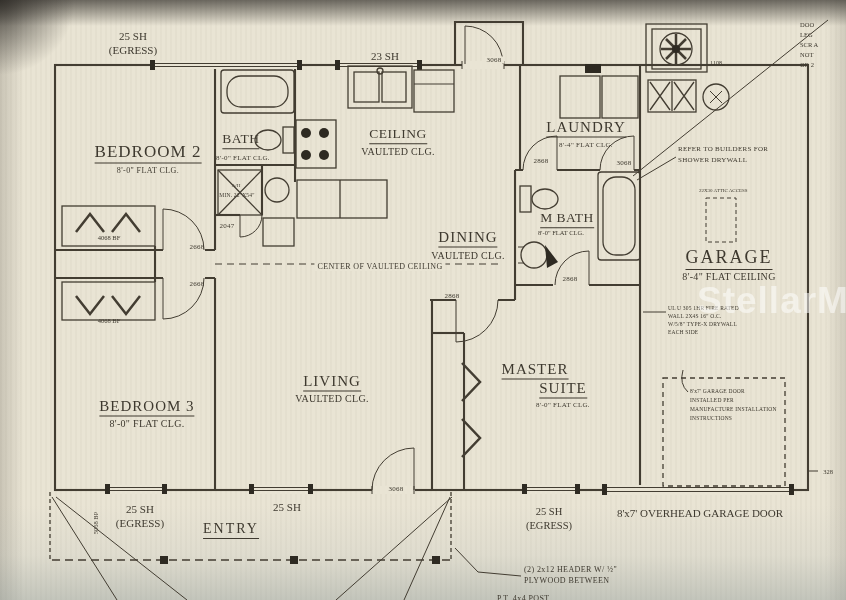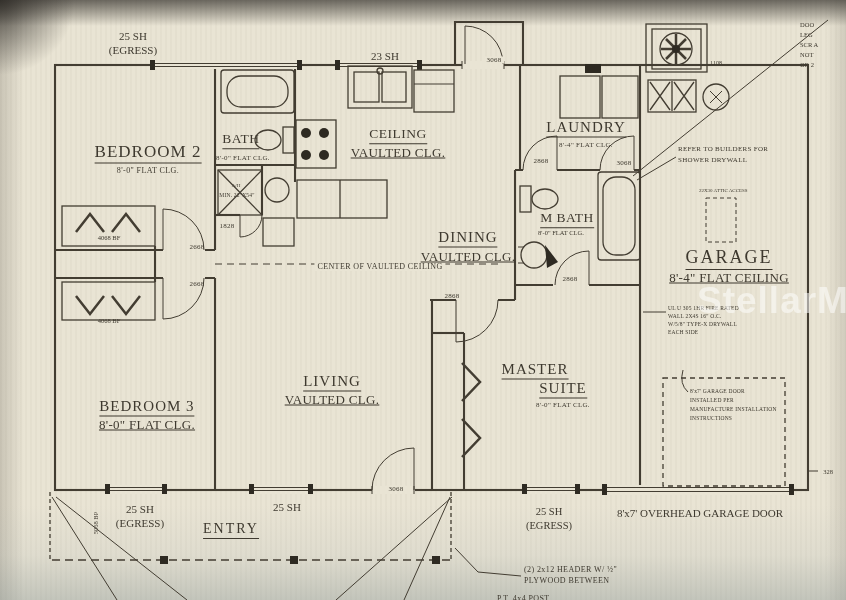--- a/index.html
+++ b/index.html
@@ -27,21 +27,21 @@
   .rot{transform:translate(-50%,-50%) rotate(-90deg);}
   .u{border-bottom:1px solid #3e392f;padding-bottom:2px;}
   .f18{font-size:18px;letter-spacing:2px;}
   .f17{font-size:17px;letter-spacing:1px;}
   .f15{font-size:15px;letter-spacing:1px;}
   .f14{font-size:14px;letter-spacing:2px;}
   .f13{font-size:13.5px;letter-spacing:.5px;}
   .f11{font-size:11px;}
   .f10{font-size:10.5px;}
   .f8{font-size:8px;letter-spacing:.4px;}
-  .f75{font-size:13px;letter-spacing:.3px;text-decoration:underline;}
+  .f75{font-size:10px;letter-spacing:.3px;}
   .f7{font-size:7px;letter-spacing:.3px;}
   .f65{font-size:6.5px;}
   .f6{font-size:6px;}
   .f55{font-size:5.5px;letter-spacing:.2px;}
   .f5{font-size:5px;}
   .bg{background:#e9e4d4;padding:0 3px;}
   .wm{position:absolute;font-family:"Liberation Sans","DejaVu Sans",sans-serif;
       font-weight:bold;color:rgba(255,255,255,.52);font-size:37px;letter-spacing:1px;}
 </style>
 </head>
@@ -284,21 +284,21 @@
   <div class="lbl c f11" style="left:140px;top:509px">25 SH</div>
   <div class="lbl c f11" style="left:140px;top:523px">(EGRESS)</div>
   <div class="lbl c f11" style="left:287px;top:507px">25 SH</div>
   <div class="lbl c f10" style="left:549px;top:512px">25 SH</div>
   <div class="lbl c f10" style="left:549px;top:526px">(EGRESS)</div>
   <div class="lbl c f11" style="left:700px;top:513px">8'x7' OVERHEAD GARAGE DOOR</div>
 
   <div class="lbl c f7 bg" style="left:494px;top:60px">3068</div>
   <div class="lbl c f7" style="left:541px;top:161px">2868</div>
   <div class="lbl c f7" style="left:624px;top:163px">3068</div>
-  <div class="lbl c f7" style="left:227px;top:226px">1828</div>
+  <div class="lbl c f7" style="left:227px;top:226px">2047</div>
   <div class="lbl c f7" style="left:197px;top:247px">2668</div>
   <div class="lbl c f7" style="left:197px;top:284px">2668</div>
   <div class="lbl c f7" style="left:452px;top:296px">2868</div>
   <div class="lbl c f7" style="left:570px;top:279px">2868</div>
   <div class="lbl c f7 bg" style="left:396px;top:489px">3068</div>
   <div class="lbl c f65" style="left:109px;top:238px">4068 BF</div>
   <div class="lbl c f65" style="left:109px;top:321px">4068 BF</div>
   <div class="lbl rot f65" style="left:96px;top:523px">5068 BP</div>
   <div class="lbl c f6" style="left:716px;top:63px">1108</div>
   <div class="lbl c f65" style="left:828px;top:472px">328</div>

